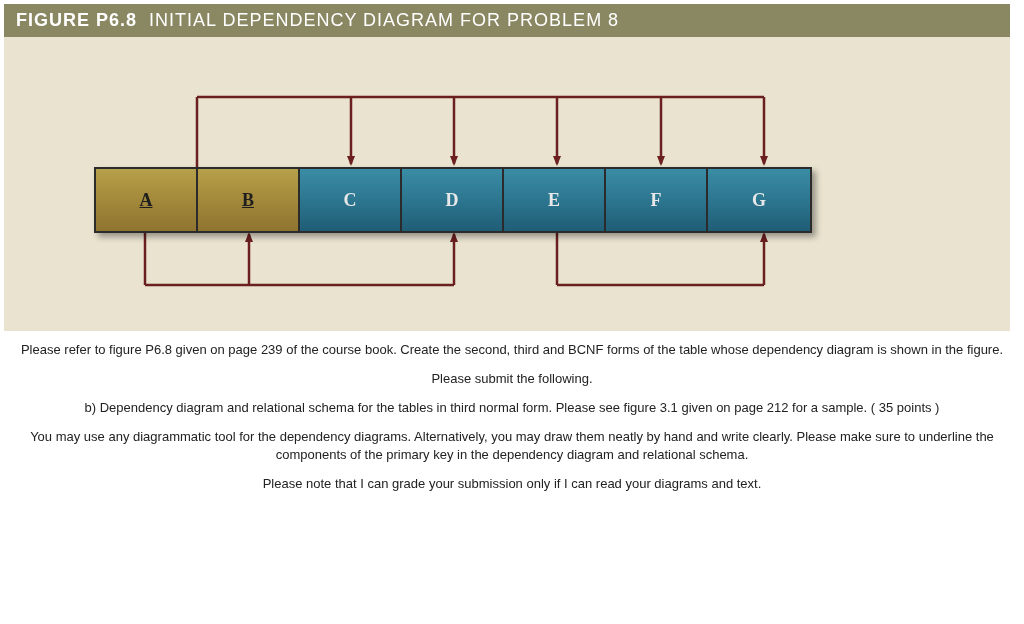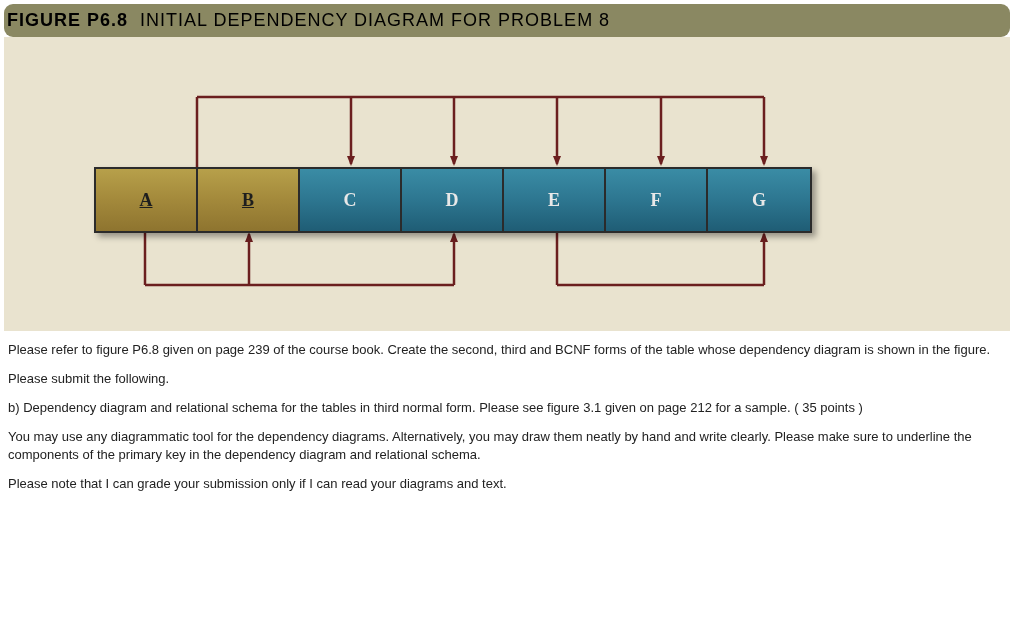--- a/index.html
+++ b/index.html
@@ -11,27 +11,26 @@
     overflow: hidden;
     font-size: 13px;
     color: #222;
   }
   .figure-container {
     width: 1006px;
     margin: 4px 0 0 4px;
   }
   .figure-header {
     background: #8a8862;
-    color: #000000;
+    color: #ffffff;
     font-size: 18px;
     font-weight: 400;
     letter-spacing: 1px;
-    padding: 6px 3px;
+    padding: 6px 12px;
     font-family: Arial, sans-serif;
-    border-radius: 9px;
   }
   .figure-header .fignum { font-weight: 600; }
   .diagram-area {
     background: #e9e3cf;
     height: 294px;
     position: relative;
     width: 100%;
   }
   .cells-row {
     position: absolute;
@@ -69,20 +68,21 @@
     position: absolute;
     top: 0;
     left: 0;
     width: 100%;
     height: 100%;
     pointer-events: none;
   }
   .content {
     padding: 10px 8px 0 8px;
     line-height: 1.45;
+    text-align: center;
   }
   .content p {
     margin-bottom: 10px;
   }
 </style>
 </head>
 <body>
 
 <div class="figure-container">
   <div class="figure-header">

